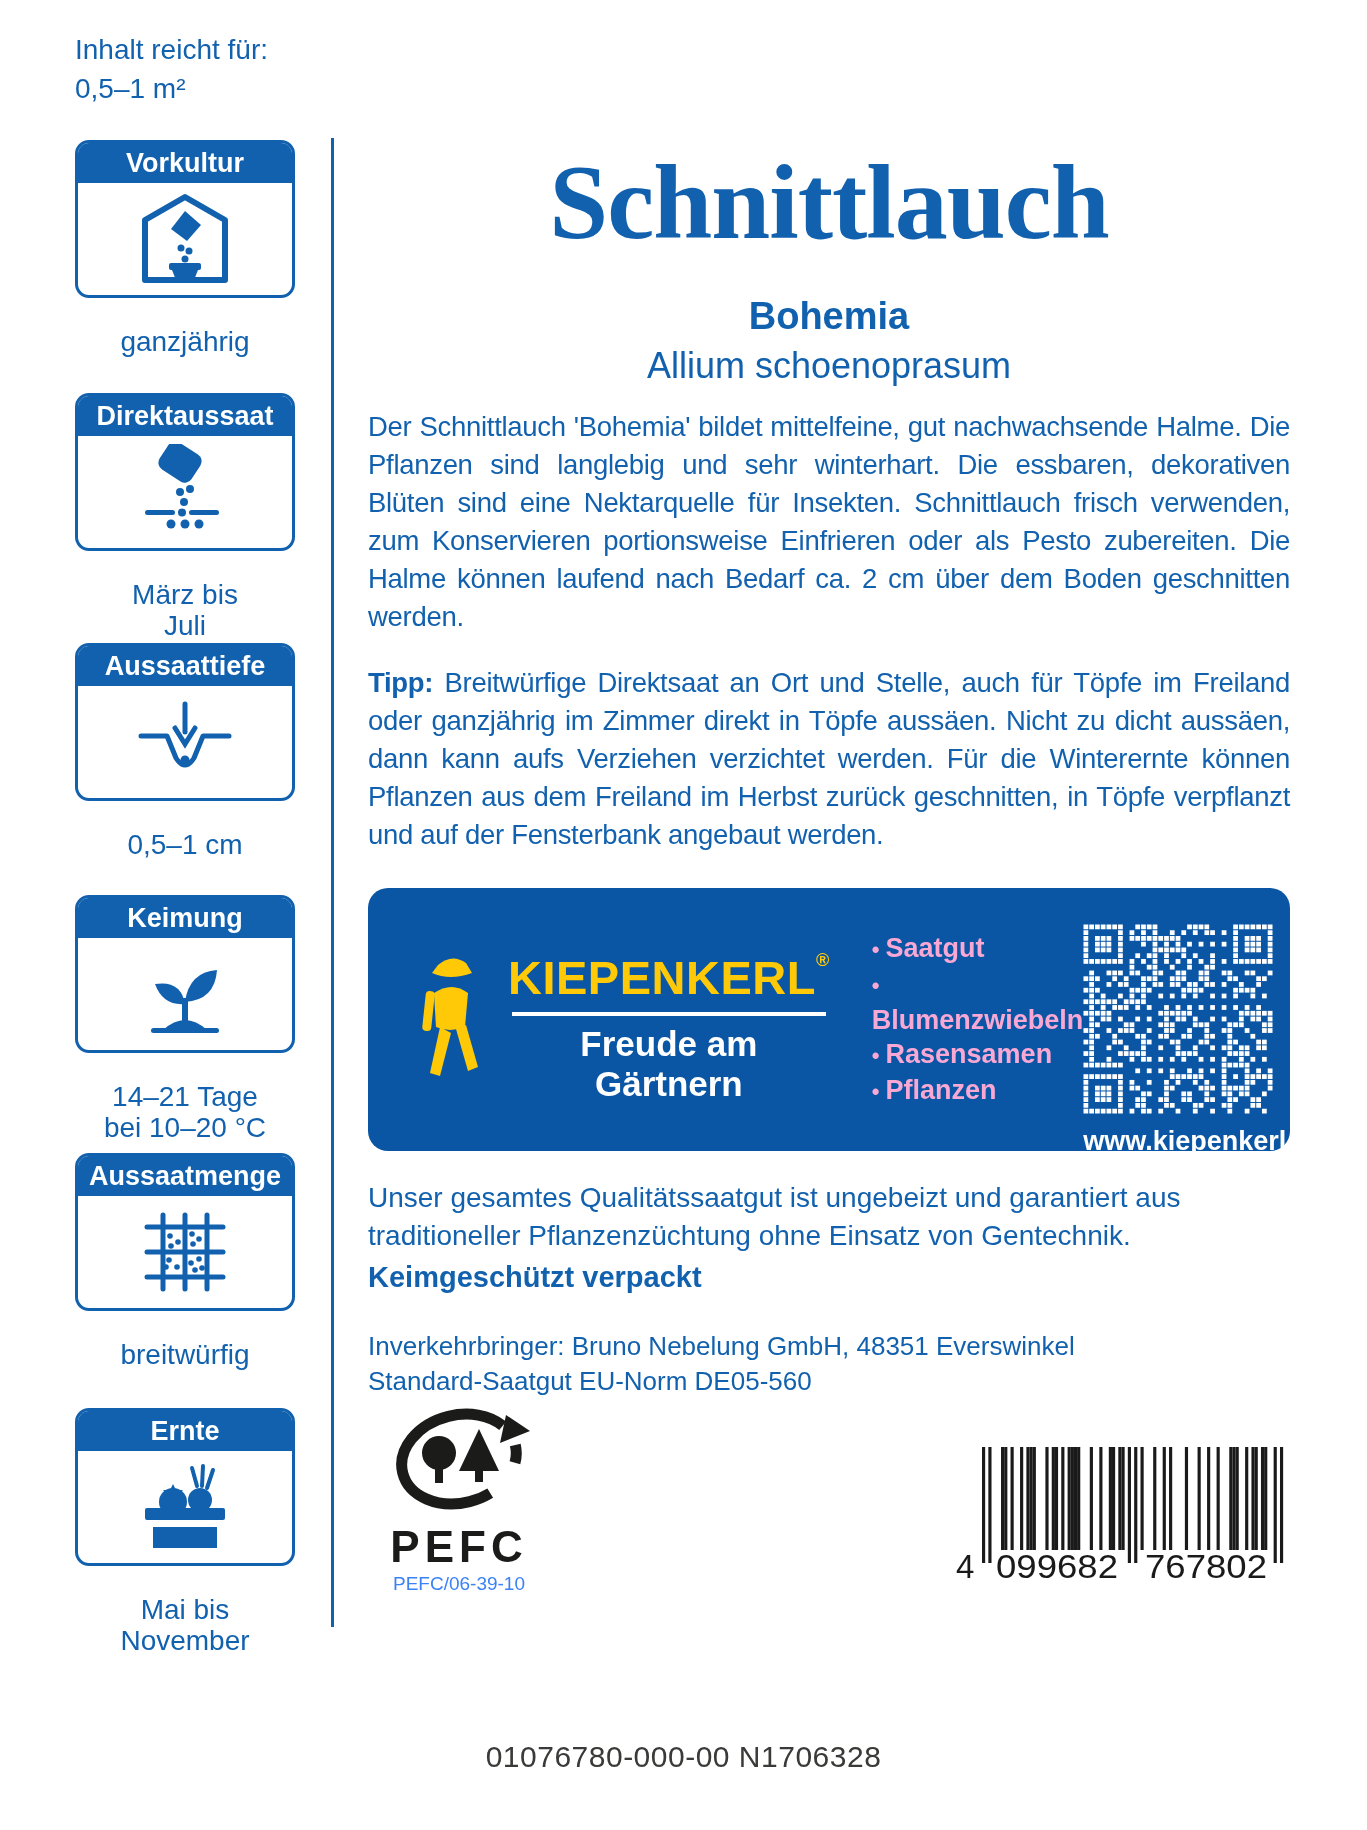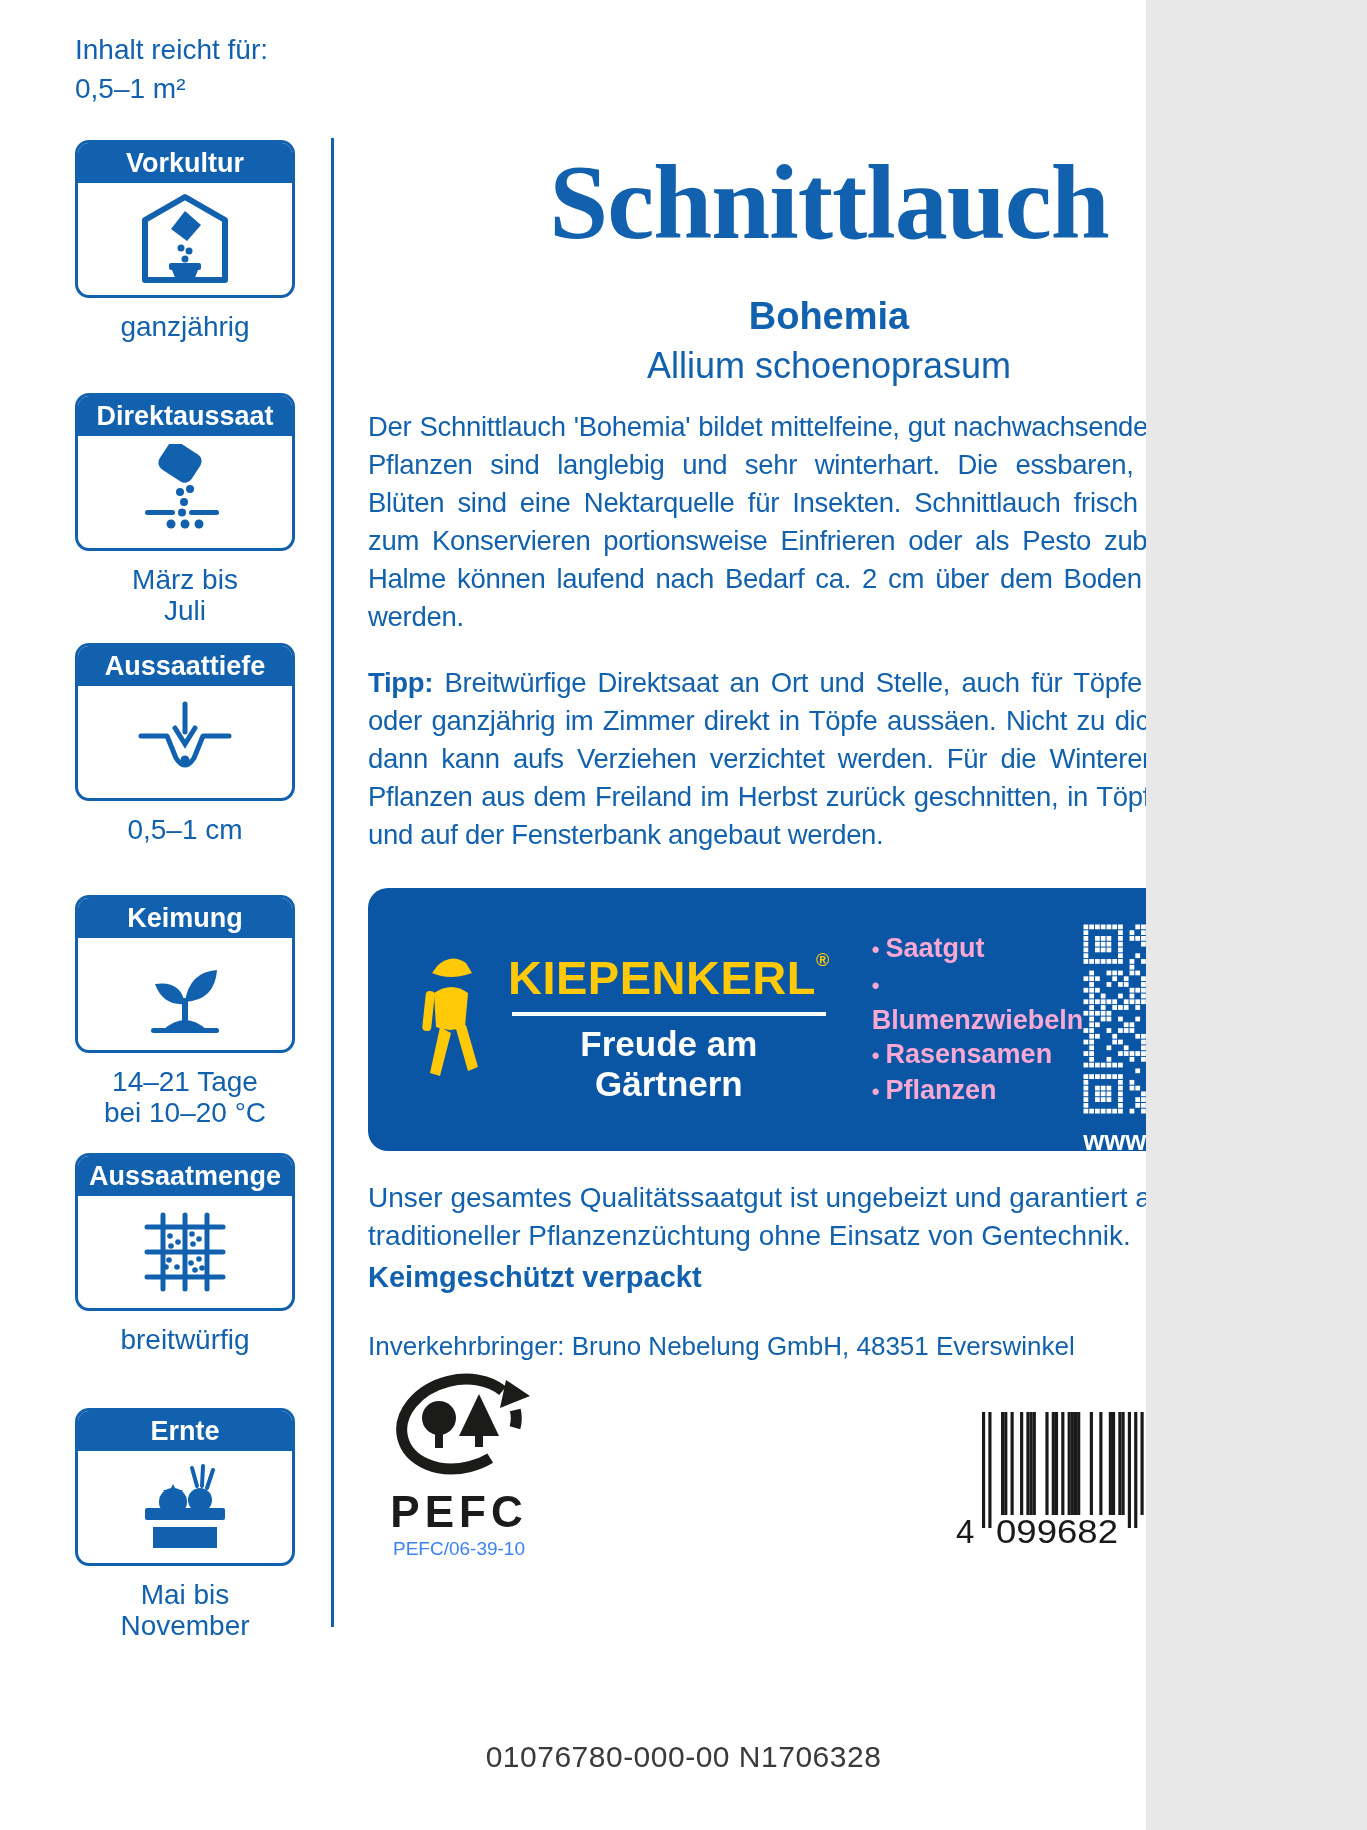--- a/index.html
+++ b/index.html
@@ -1,27 +1,27 @@
 <!DOCTYPE html>
 <html><head>
 <meta charset="utf-8">
 <style>
   html,body{margin:0;padding:0;background:#e8e8e8;}
-  .page{position:relative;width:1146px;height:1830px;background:#ffffff;overflow:hidden;
+  .page{position:relative;width:1367px;height:1830px;background:#ffffff;overflow:hidden;
         font-family:"Liberation Sans",sans-serif;color:#1261AE;}
   
   .note{position:absolute;left:75px;top:30px;font-size:28px;line-height:39px;color:#1261AE;}
   
   .vline{position:absolute;left:331px;top:138px;width:3px;height:1489px;background:#1261AE;}
   
   .cell{position:absolute;left:75px;width:220px;text-align:center;}
   .ibox{box-sizing:border-box;width:220px;height:158px;border:3px solid #1261AE;border-radius:14px;overflow:hidden;background:#fff;}
   .ibox-head{height:40px;background:#1261AE;color:#fff;font-weight:bold;font-size:27px;line-height:40px;text-align:center;}
   .ibox-body{height:112px;display:flex;align-items:center;justify-content:center;}
-  .cap{margin-top:13px;font-size:28px;line-height:31px;white-space:pre-line;color:#1261AE;}
+  .cap{margin-top:28px;font-size:28px;line-height:31px;white-space:pre-line;color:#1261AE;}
   
   .main{position:absolute;left:368px;top:150px;width:922px;}
   h1.title{margin:0;text-align:center;font-family:"Liberation Serif",serif;font-weight:bold;
            font-size:106px;line-height:106px;color:#1261AE;letter-spacing:-1px;}
   .variety{margin-top:40px;text-align:center;font-size:38px;line-height:40px;font-weight:bold;}
   .species{margin-top:10px;text-align:center;font-size:36px;line-height:40px;}
   p.body{margin:0;margin-top:22px;font-size:27.5px;line-height:38px;text-align:justify;letter-spacing:-0.3px;}
   p.body.tip{margin-top:28px;}
   p.body b{font-weight:bold;}
   
@@ -731,20 +731,21 @@
           </svg>
         <div class="url">www.kiepenkerl.de</div>
       </div>
     </div>
 
     <p class="quality">Unser gesamtes Qualitätssaatgut ist ungebeizt und garantiert aus traditioneller Pflanzenzüchtung ohne Einsatz von Gentechnik.</p>
     <p class="pack-note">Keimgeschützt verpackt</p>
 
     <div class="dist">
       <div>Inverkehrbringer: Bruno Nebelung GmbH, 48351 Everswinkel</div>
+      <div>Standard-Saatgut EU-Norm DE05-560</div>
     </div>
 
     <div class="bottomrow">
       <div class="pefc">
         <svg width="150" height="118" viewBox="0 0 150 118" fill="#1B1B19">
           <g transform="rotate(-14 75 56)">
             <ellipse cx="75" cy="56" rx="58" ry="44" fill="none" stroke="#1B1B19" stroke-width="11" stroke-dasharray="240 40" stroke-dashoffset="-58"></ellipse>
           </g>
           <path d="M122 12 L146 28 L116 40 Z"></path>
           <circle cx="55" cy="50" r="17"></circle>

